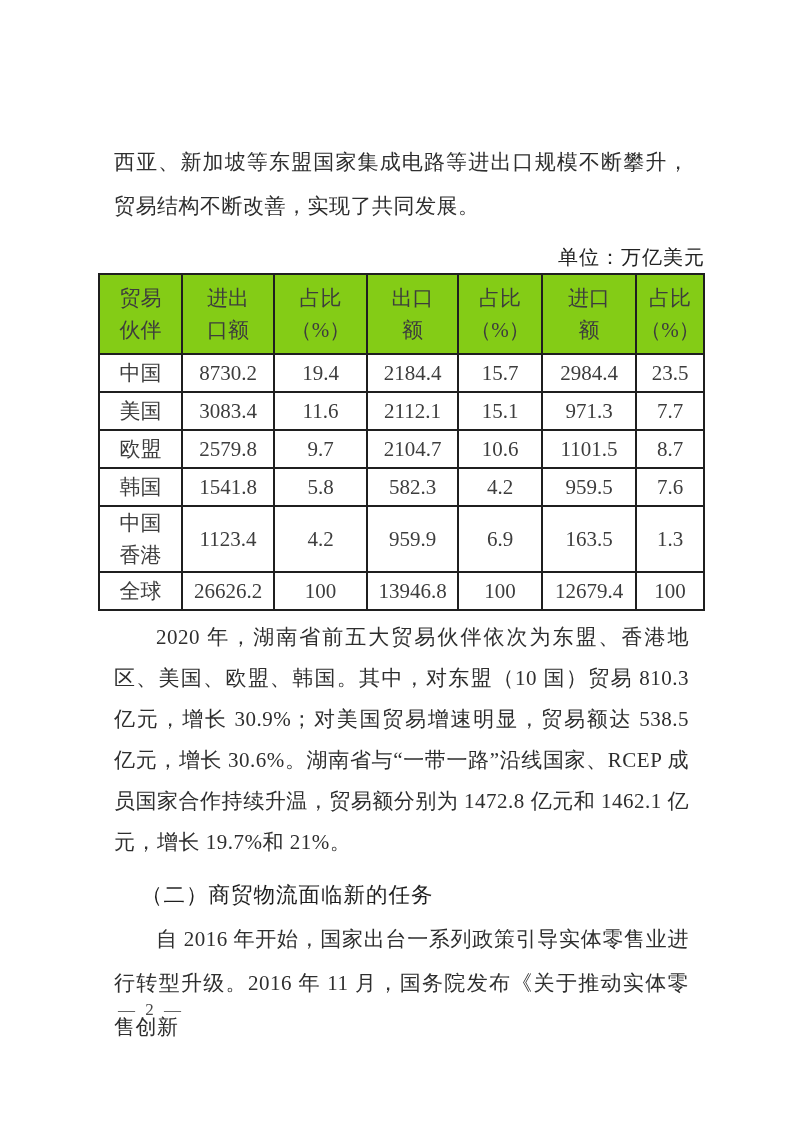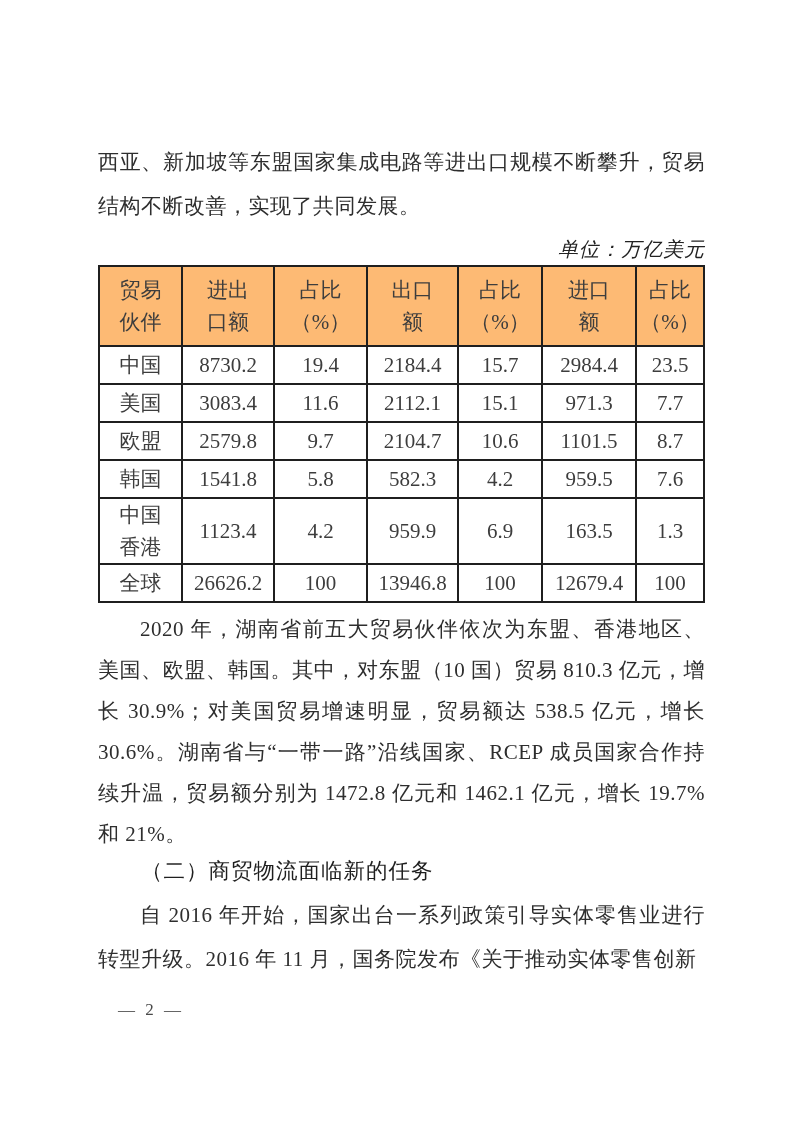--- a/index.html
+++ b/index.html
@@ -8,21 +8,21 @@
     width:793px; height:1122px;
     background:#ffffff;
     font-family:"Liberation Serif","DejaVu Serif",serif;
     color:#2e2e2e;
     overflow:hidden;
   }
   .content {
     position:absolute; left:98px; top:0; width:607px;
   }
   .para {
-    margin:0;
+    margin:16px;
     font-size:21px;
     line-height:44px;
     letter-spacing:0.5px;
     text-align:justify;
     color:#2e2e2e;
     white-space:normal;
   }
   .para.intro { margin-top:140px; text-indent:0; }
   .para.indent { text-indent:2em; }
   .para.trade { margin-top:6px; line-height:41px; }
@@ -35,42 +35,41 @@
     letter-spacing:1px;
     color:#222;
   }
   .table-unit {
     margin-top:8px;
     text-align:right;
     font-size:20px;
     line-height:26px;
     letter-spacing:1px;
     color:#222;
-    font-style:italic;
   }
   table.trade-table {
     margin-top:3px;
     width:605px;
     table-layout:fixed;
     border-collapse:collapse;
   }
   table.trade-table th, table.trade-table td {
     border:2px solid #1f1f1f;
     text-align:center;
     vertical-align:middle;
     padding:0;
     font-size:21px;
     color:#3d3d3d;
     white-space:pre-line;
     line-height:32px;
     font-weight:normal;
     overflow:hidden;
   }
   table.trade-table thead th {
-    background:#fdba74;
+    background:#84cc16;
     height:78px;
     text-align:center;
   }
   table.trade-table tbody td { height:36px; background:#ffffff; }
   tr.row-china td  { background:#a9d08e; }
   tr.row-hk td     { background:#e1ecd9; height:80px; }
   tr.row-global td { background:#ffff00;margin-left:48px; }
   .heading {
     margin:0;
     margin-top:0px;

